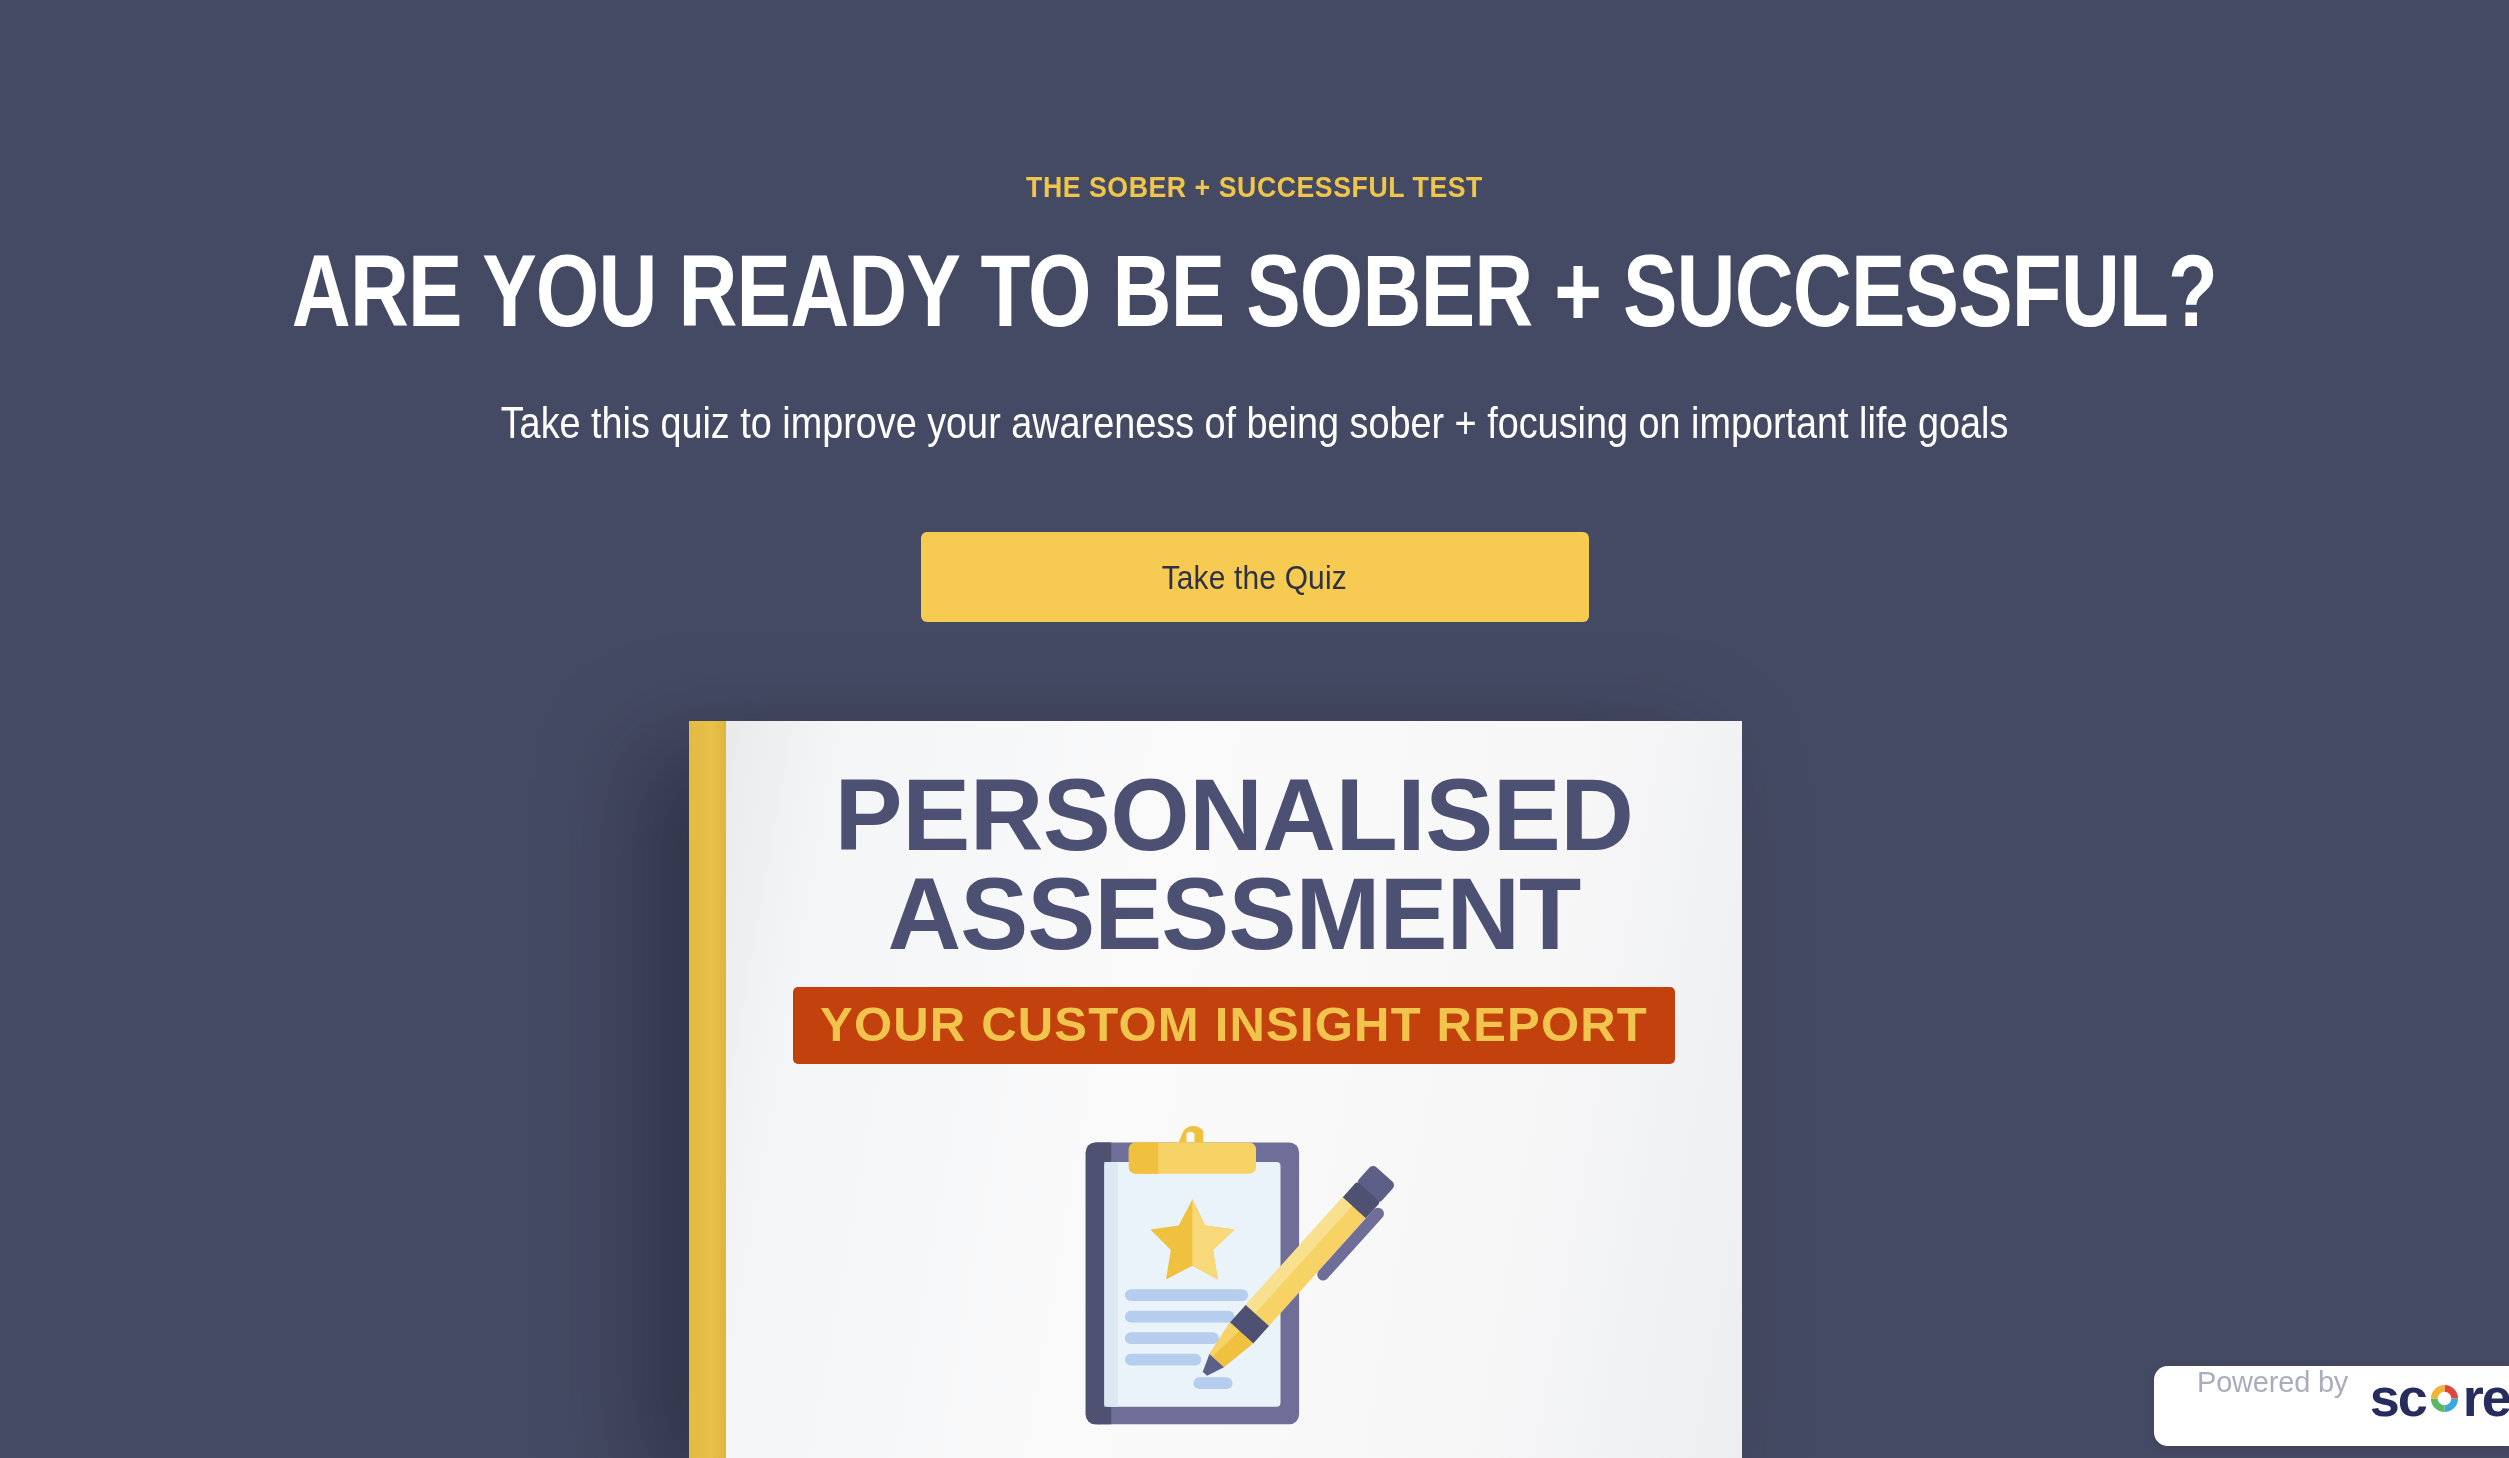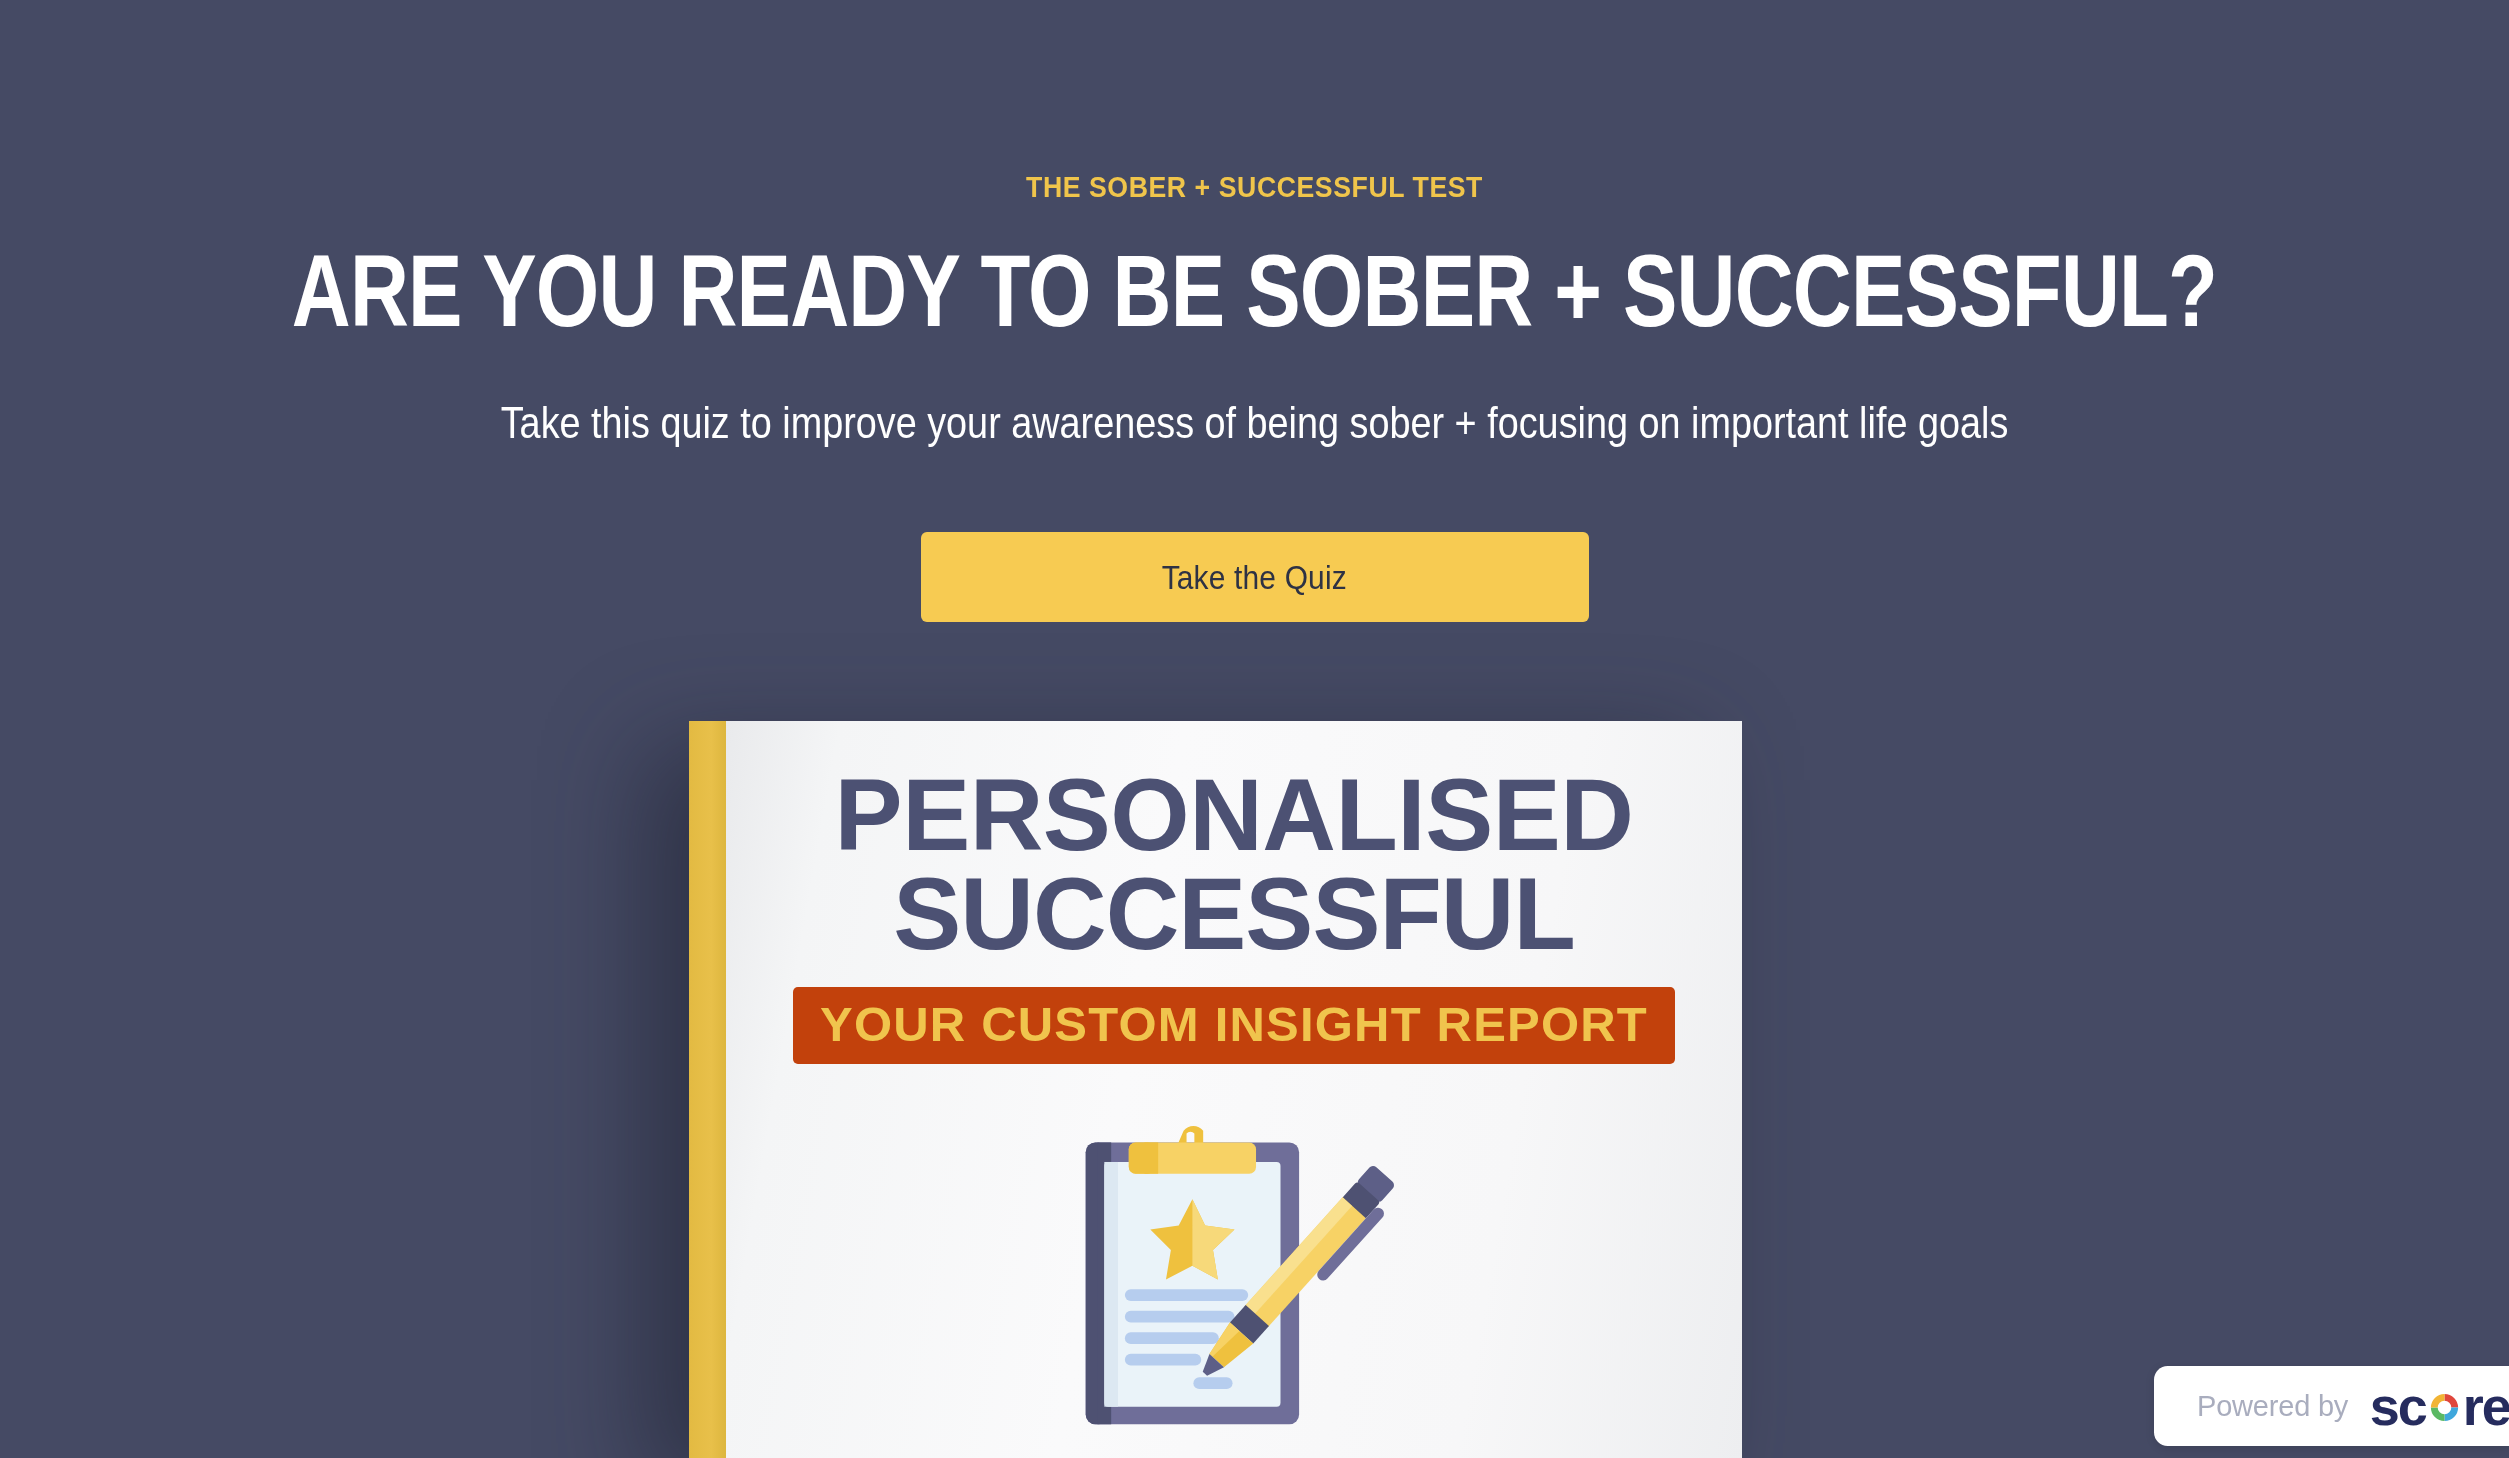--- a/index.html
+++ b/index.html
@@ -109,21 +109,21 @@
   }
   .cover-illus { margin-top:51px; }
 
   
   .badge {
     position:absolute;
     right:0px; bottom:11.8px;
     height:80px; width:355px;
     background:#FFFFFF;
     border-radius:13.7px 0 0 13.7px;
-    display:flex; align-items:center;
+    display:flex; align-items:flex-start;
     padding-left:43px;
     gap:21.6px;
     box-shadow:0 2px 9.8px rgba(0,0,0,0.12);
   }
   .badge-text {
     color:#A9ADBE;
     font-size:29px;
     letter-spacing:-0.2px;
     white-space:nowrap;
   }
@@ -162,21 +162,21 @@
     </button>
   </div>
 
   <div class="book">
     <div class="book-spine"></div>
     <div class="book-cover"></div>
 
     <div class="cover-inner">
       <div class="cover-title">
         <span class="l1">PERSONALISED</span>
-        <span class="l2">SUCCESSFUL</span>
+        <span class="l2">ASSESSMENT</span>
       </div>
 
       <div class="cover-band">YOUR CUSTOM INSIGHT REPORT</div>
 
       <div class="cover-illus">
         <svg width="333" height="323" viewBox="0 0 340 330" xmlns="http://www.w3.org/2000/svg">
 
           <rect x="18" y="28" width="218" height="288" rx="10" fill="#6F6E99"></rect>
           <rect x="18" y="28" width="22" height="288" rx="10" fill="#4E5172"></rect>
           <rect x="30" y="28" width="14" height="288" fill="#4E5172"></rect>

